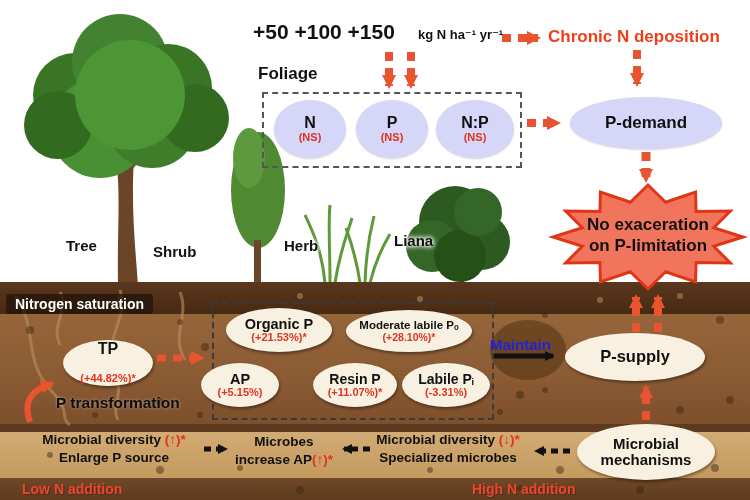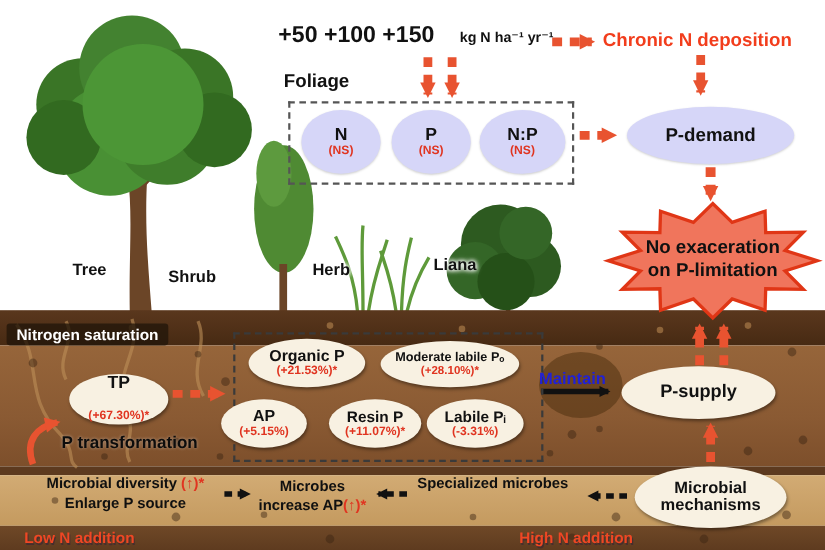--- a/index.html
+++ b/index.html
@@ -196,60 +196,61 @@
   <div class="abs plant-label" style="left:153px;top:243px;">Shrub</div>
   <div class="abs plant-label" style="left:284px;top:237px;">Herb</div>
   <div class="abs plant-label" style="left:394px;top:232px;">Liana</div>
 
   <div class="abs nsat" style="left:6px;top:294px;">Nitrogen saturation</div>
 
   <div class="dashedbox" style="left:212px;top:302px;width:282px;height:118px;"></div>
 
   <div class="ellipse cream" style="left:63px;top:340px;width:90px;height:46px;gap:15px;">
     <span class="lbl" style="font-size:16px">TP</span>
-    <span class="val">(+67.30%)*</span>
+    <span class="val">(+44.82%)*</span>
   </div>
 
   <div class="ellipse cream" style="left:226px;top:308px;width:106px;height:44px;">
     <span class="lbl" style="font-size:14.5px">Organic P</span>
     <span class="val">(+21.53%)*</span>
   </div>
   <div class="ellipse cream" style="left:346px;top:310px;width:126px;height:42px;">
     <span class="lbl" style="font-size:11.5px">Moderate labile Pₒ</span>
     <span class="val" style="font-size:10.5px">(+28.10%)*</span>
   </div>
   <div class="ellipse cream" style="left:201px;top:363px;width:78px;height:44px;">
     <span class="lbl" style="font-size:14.5px">AP</span>
     <span class="val">(+5.15%)</span>
   </div>
-  <div class="ellipse cream" style="left:299px;top:363px;width:84px;height:44px;">
+  <div class="ellipse cream" style="left:313px;top:363px;width:84px;height:44px;">
     <span class="lbl" style="font-size:14px">Resin P</span>
     <span class="val">(+11.07%)*</span>
   </div>
-  <div class="ellipse cream" style="left:388px;top:363px;width:88px;height:44px;">
+  <div class="ellipse cream" style="left:402px;top:363px;width:88px;height:44px;">
     <span class="lbl" style="font-size:14px">Labile Pᵢ</span>
     <span class="val">(-3.31%)</span>
   </div>
 
   <div class="abs ptrans" style="left:56px;top:394px;">P transformation</div>
   <div class="abs maintain" style="left:490px;top:336px;">Maintain</div>
 
   <div class="ellipse cream" style="left:565px;top:333px;width:140px;height:48px;">
     <span class="lbl" style="font-size:16.5px">P-supply</span>
   </div>
 
   <div class="mtext" style="left:25px;top:431px;width:178px;">
     <div><span>Microbial diversity</span> <span class="red">(↑)*</span></div>
     <div>Enlarge P source</div>
   </div>
   <div class="mtext" style="left:230px;top:433px;width:108px;">
     <div>Microbes</div>
     <div><span>increase AP</span><span class="red">(↑)*</span></div>
   </div>
   <div class="mtext" style="left:368px;top:431px;width:160px;">
+    <div><span>Microbial diversity</span> <span class="red">(↓)*</span></div>
     <div>Specialized microbes</div>
   </div>
   <div class="ellipse cream" style="left:577px;top:424px;width:138px;height:56px;">
     <span class="lbl" style="font-size:15px">Microbial</span>
     <span class="lbl" style="font-size:15px">mechanisms</span>
   </div>
 
   <div class="abs footer-label" style="left:22px;top:481px;text-align:right;">Low N addition</div>
   <div class="abs footer-label" style="left:472px;top:481px;">High N addition</div>
 

